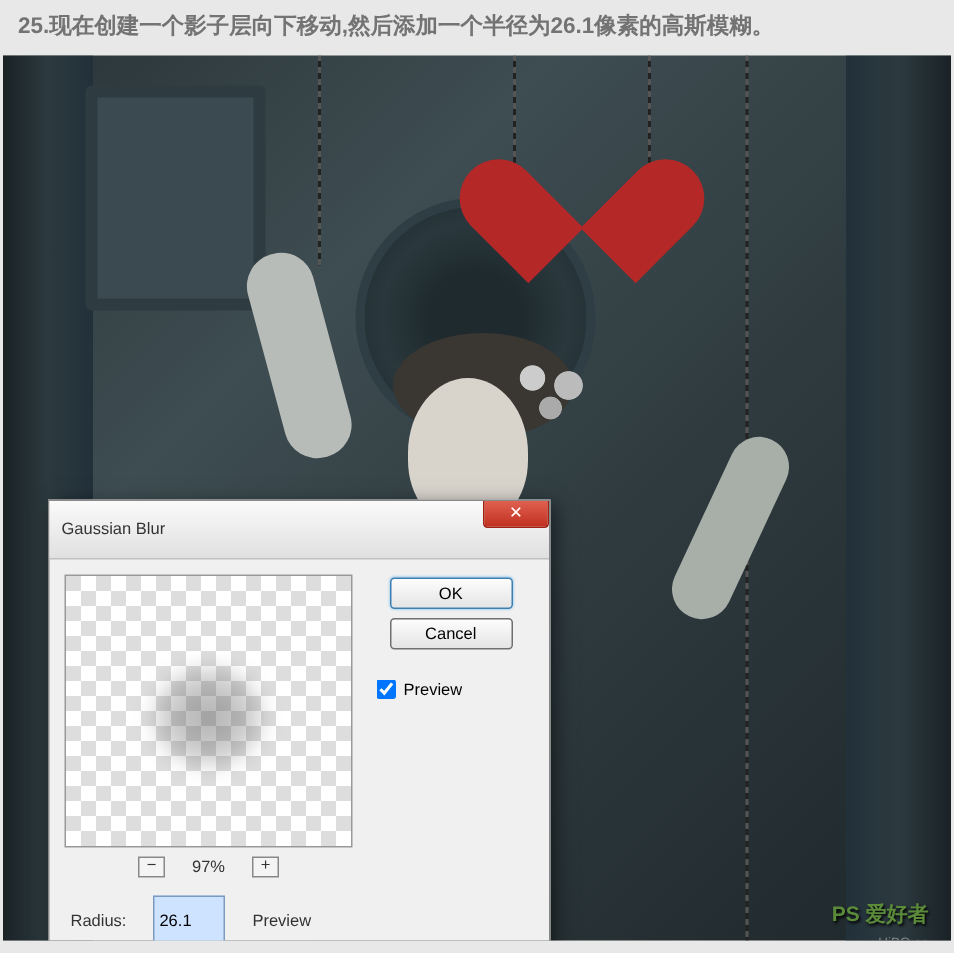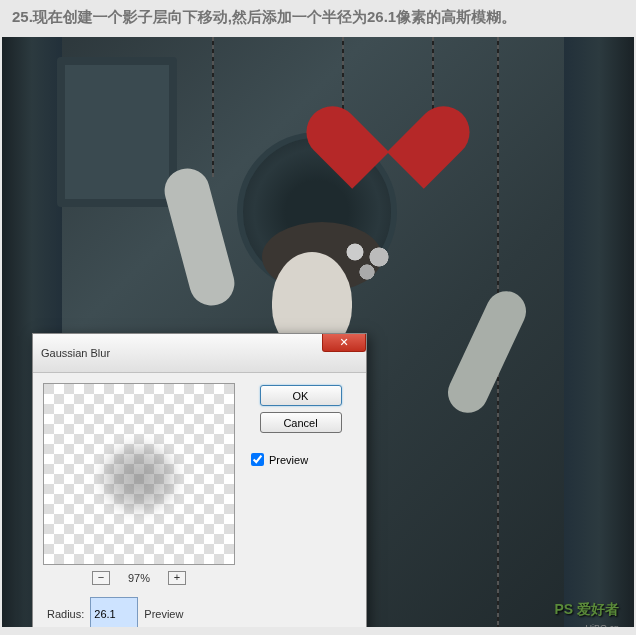--- a/index.html
+++ b/index.html
@@ -239,21 +239,21 @@
     align-items: center;
     gap: 5px;
     margin-top: 14px;
     margin-left: 6px;
   }
   .preview-check input { width: 13px; height: 13px; }
   .radius-row {
     padding: 6px 14px 4px 14px;
     display: flex;
     align-items: center;
-    gap: 6px;
+    gap: 18px;
     color: #333;
   }
   .radius-input {
     width: 48px;
     height: 34px;
     border: 1px solid #7a9ac0;
     font-size: 11px;
     padding: 1px 3px;
     background: #cde3ff;
     color: #000;

